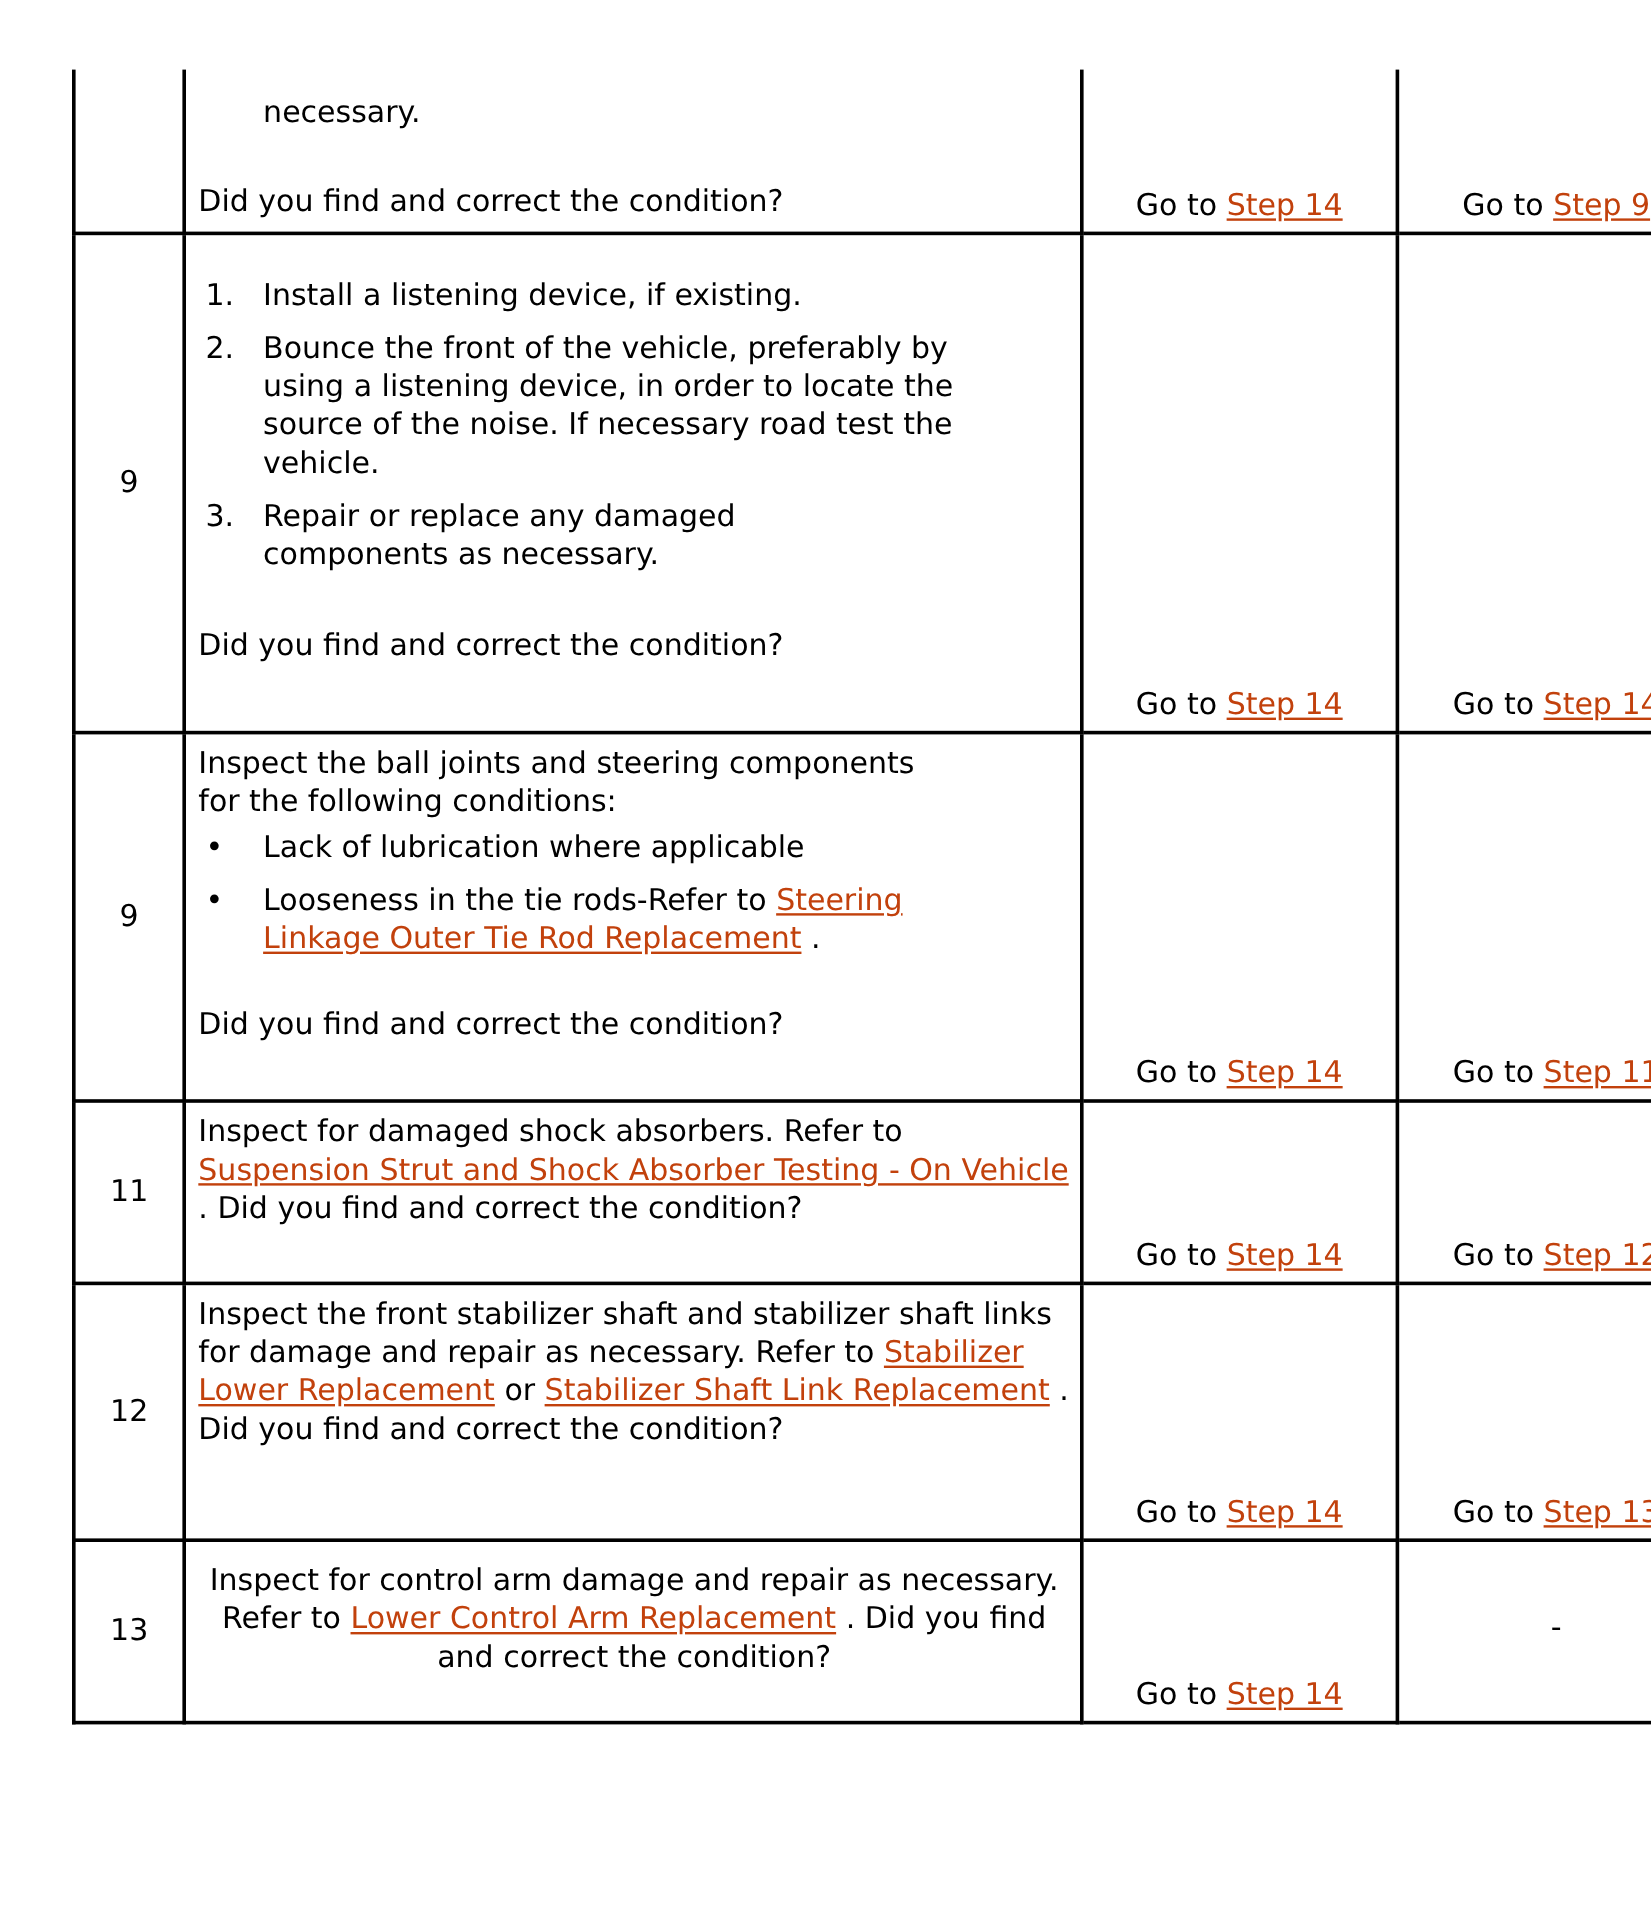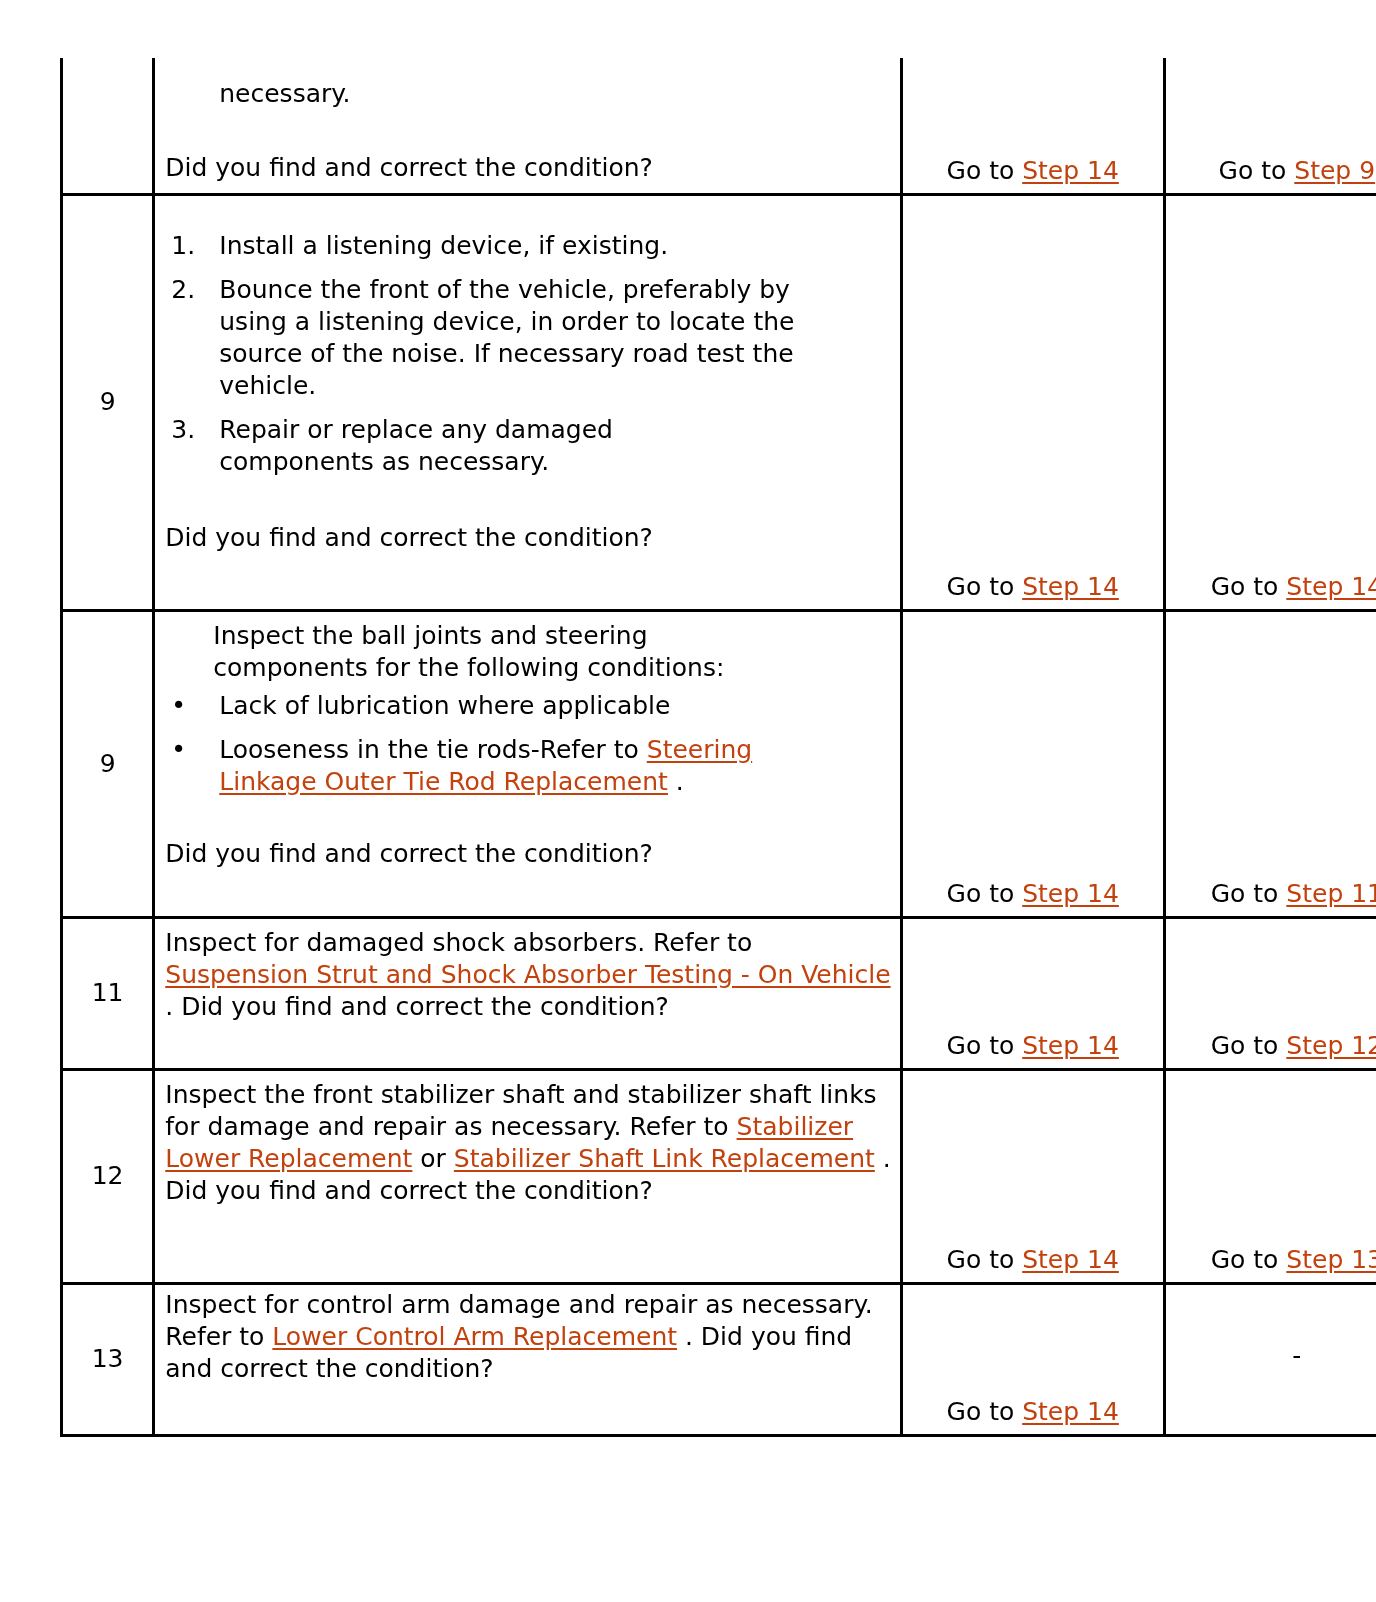--- a/index.html
+++ b/index.html
@@ -59,21 +59,21 @@
       <span>Go to </span><a>Step 14</a>
     </td>
     <td class="res">
       <span>Go to </span><a>Step 14</a>
     </td>
   </tr>
 
   <tr style="height:307px;">
     <td class="num">9</td>
     <td class="desc">
-      <div style="margin-top:8px; padding-right:120px;margin-left:48px;">Inspect the ball joints and steering components for the following conditions:</div>
+      <div style="margin-top:8px; padding-right:120px;">Inspect the ball joints and steering components for the following conditions:</div>
       <ul class="ol" style="margin-top:6px;">
         <li><span class="mk">•</span><span>Lack of lubrication where applicable</span></li>
         <li style="padding-right:120px;"><span class="mk">•</span><span>Looseness in the tie rods-Refer to </span><a>Steering Linkage Outer Tie Rod Replacement</a><span> .</span></li>
       </ul>
       <div style="margin-top:40px;">Did you find and correct the condition?</div>
     </td>
     <td class="res">
       <span>Go to </span><a>Step 14</a>
     </td>
     <td class="res">
@@ -103,21 +103,21 @@
       <span>Go to </span><a>Step 14</a>
     </td>
     <td class="res">
       <span>Go to </span><a>Step 13</a>
     </td>
   </tr>
 
   <tr style="height:152px;">
     <td class="num">13</td>
     <td class="desc">
-      <div style="margin-top:4px;"><span>Inspect for control arm damage and repair as necessary. Refer to </span><a>Lower Control Arm Replacement</a><span> . Did you find and correct the condition?</span></div>
+      <div style="margin-top:16px;text-align:center;"><span>Inspect for control arm damage and repair as necessary. Refer to </span><a>Lower Control Arm Replacement</a><span> . Did you find and correct the condition?</span></div>
     </td>
     <td class="res">
       <span>Go to </span><a>Step 14</a>
     </td>
     <td class="res mid">-</td>
   </tr>
 
 </tbody>
   </table>
 

